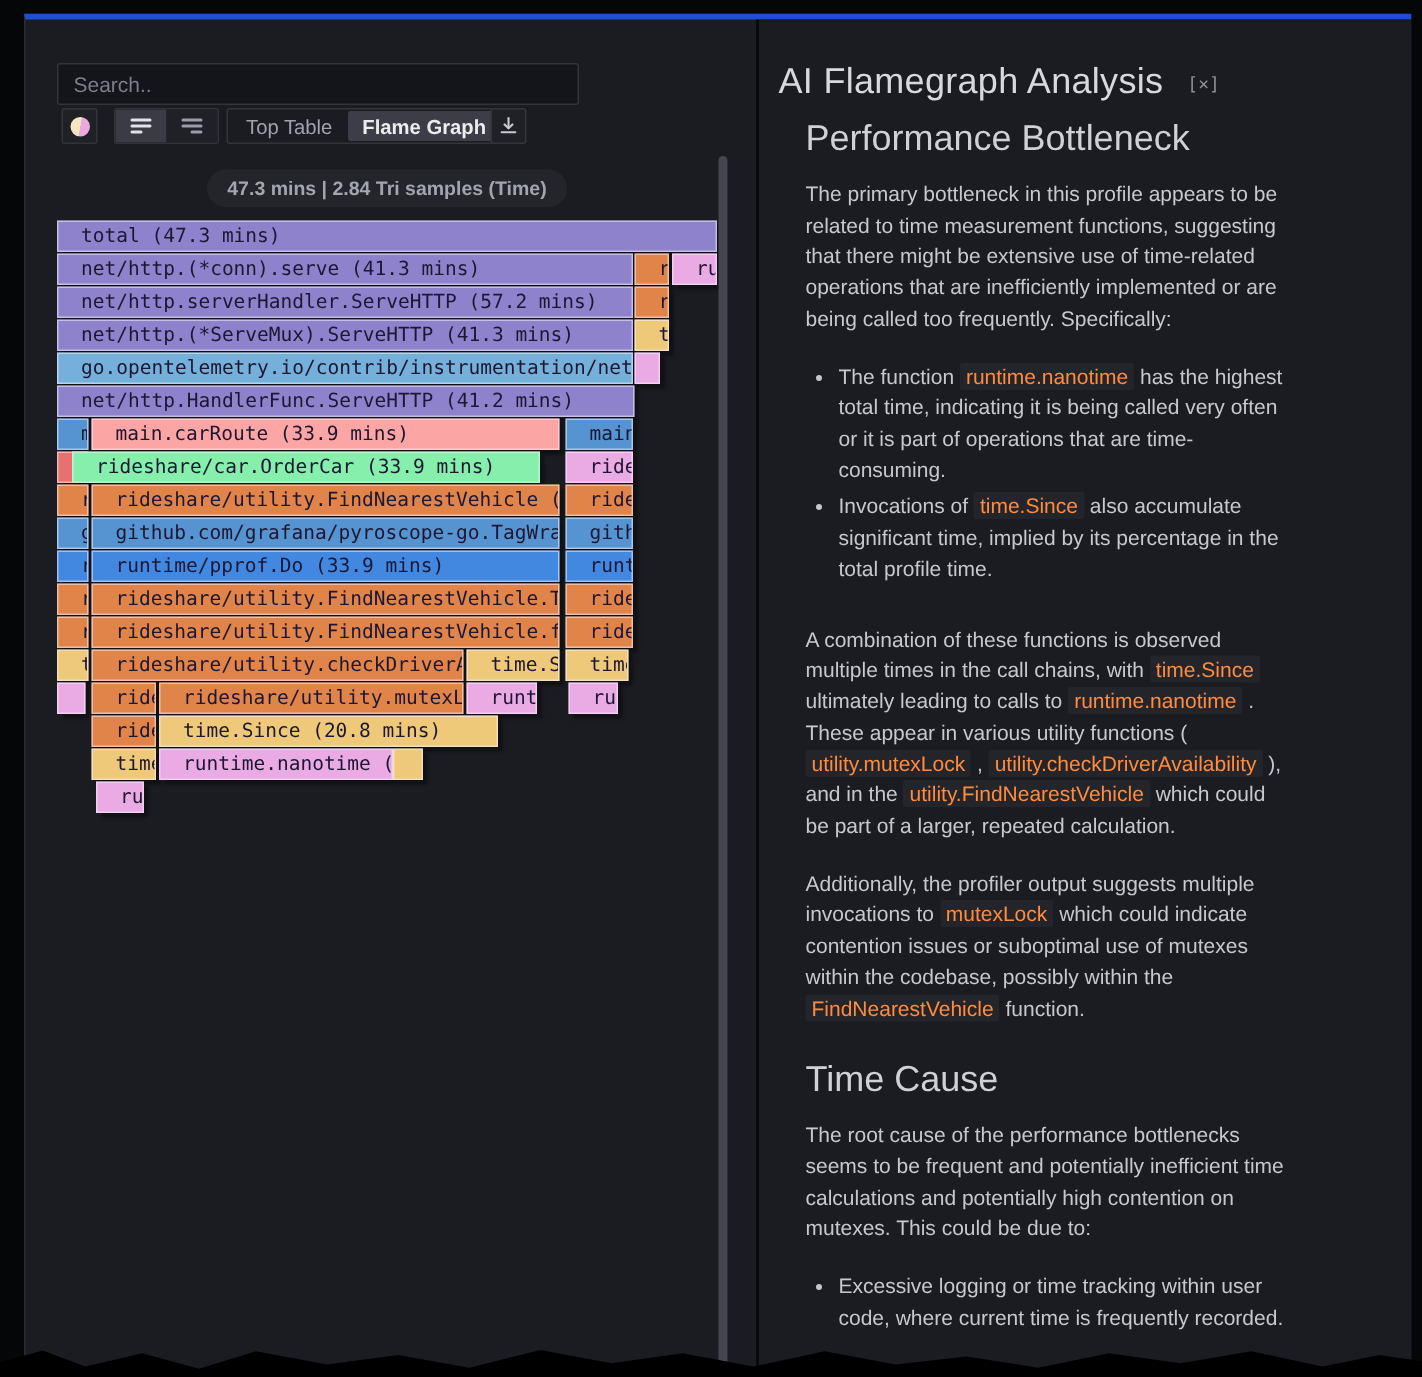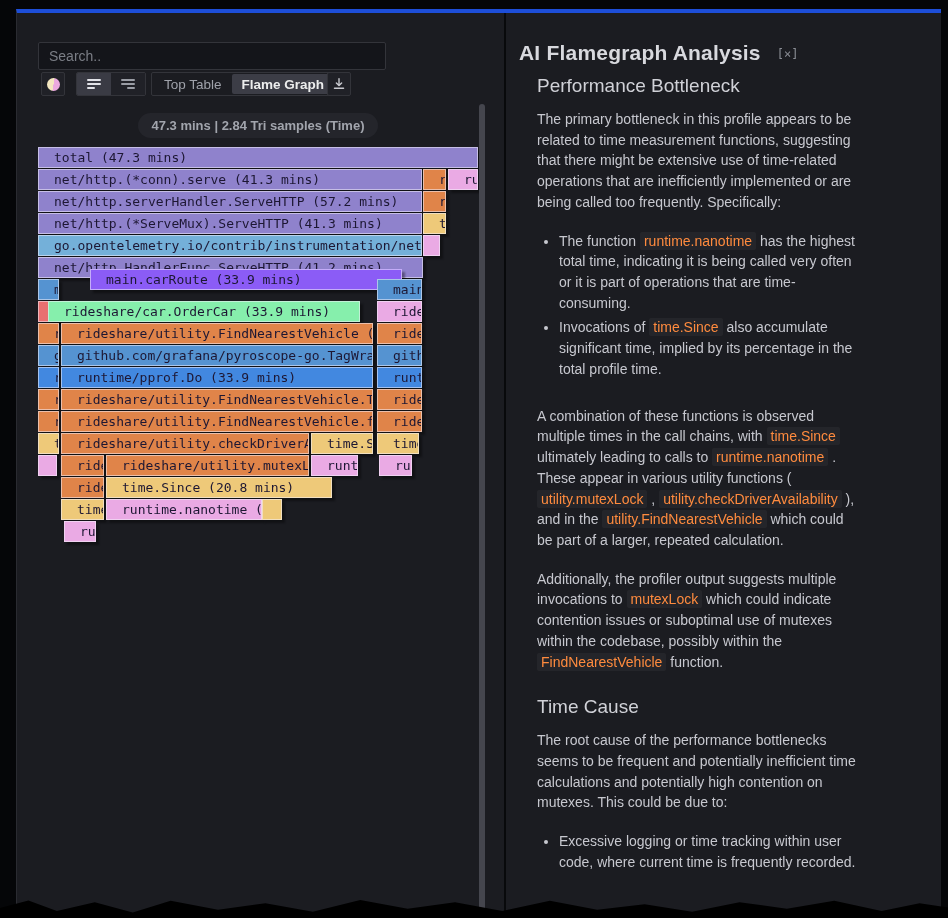--- a/index.html
+++ b/index.html
@@ -53,25 +53,25 @@
 
   .scrollbar { position:absolute; left:462px; top:91px; width:6px; height:812px;
                background:#45464e; border-radius:3px; cursor:pointer; }
 
   .divider { position:absolute; left:487px; top:0; width:2px; height:909px; background:#08090b; }
 
   
   .right { position:absolute; left:489px; top:0; width:436px; height:909px; background:#1b1c21;
            padding:28px 0 0 13px; overflow:hidden; }
   .panel-title-row { display:flex; align-items:center; }
-  .panel-title { font-size:21px; font-weight:700; color:#d8d9de; letter-spacing:.2px; }
+  .panel-title { font-size:24px; font-weight:400; color:#d8d9de; letter-spacing:.2px; }
   .panel-close { margin-left:16px; margin-top:2px; font-size:12px; color:#8b8e96; cursor:pointer;
                  font-family:"DejaVu Sans Mono", monospace; }
   .analysis { margin-left:18px; width:319px; margin-top:10px; }
-  .analysis h2 { font-size:19px; font-weight:500; color:#d0d1d7; margin:24px 0 12px; }
+  .analysis h2 { font-size:24px; font-weight:500; color:#d0d1d7; margin:24px 0 12px; }
   .analysis h2:first-child { margin-top:0; }
   .analysis p { font-size:14px; line-height:1.48; color:#c7c8cf; margin:0 0 18px; }
   .analysis ul { margin:0 0 26px; padding-left:22px; }
   .analysis li { font-size:14px; line-height:1.48; color:#c7c8cf; margin-bottom:4px; }
   .code { color:#ff8b3e; background:rgba(255,255,255,.045); border-radius:2px; padding:1px 4px; }
 
   
   .frame-top { position:absolute; left:0; top:0; width:948px; height:9px; background:#050608; }
   .frame-left { position:absolute; left:0; top:0; width:16px; height:918px; background:#050608; }
   .frame-right { position:absolute; left:941px; top:0; width:7px; height:918px; background:#050608; }
@@ -132,21 +132,21 @@
         <div class="fblock" style="left: 385px; top: 22px; width: 23px; background: rgb(224, 132, 73);">rid</div>
         <div class="fblock" style="left: 410px; top: 22px; width: 30px; background: rgb(234, 170, 228);">runt</div>
         <div class="fblock" style="left: 0px; top: 44px; width: 384px; background: rgb(143, 130, 204);">net/http.serverHandler.ServeHTTP (57.2 mins)</div>
         <div class="fblock" style="left: 385px; top: 44px; width: 23px; background: rgb(224, 132, 73);">rid</div>
         <div class="fblock" style="left: 0px; top: 66px; width: 384px; background: rgb(143, 130, 204);">net/http.(*ServeMux).ServeHTTP (41.3 mins)</div>
         <div class="fblock" style="left: 385px; top: 66px; width: 23px; background: rgb(238, 201, 121);">tim</div>
         <div class="fblock" style="left: 0px; top: 88px; width: 384px; background: rgb(116, 176, 217);">go.opentelemetry.io/contrib/instrumentation/net/http</div>
         <div class="fblock" style="left: 385px; top: 88px; width: 16px; background: rgb(234, 170, 228);"></div>
         <div class="fblock" style="left: 0px; top: 110px; width: 385px; background: rgb(143, 130, 204);">net/http.HandlerFunc.ServeHTTP (41.2 mins)</div>
         <div class="fblock" style="left: 0px; top: 132px; width: 21px; background: rgb(85, 147, 209);">mai</div>
-        <div class="fblock" style="left: 23px; top: 122px; width: 312px; background: #8b5cf6; margin-left: 29px;">main.carRoute (33.9 mins)</div>
+        <div class="fblock" style="left: 23px; top: 132px; width: 312px; background: #fca5a5;">main.carRoute (33.9 mins)</div>
         <div class="fblock" style="left: 339px; top: 132px; width: 45px; background: rgb(85, 147, 209);">main.s</div>
         <div class="fblock" style="left: 0px; top: 154px; width: 21px; background: rgb(233, 112, 112);">rid</div>
         <div class="fblock" style="left: 10px; top: 154px; width: 312px; background: #86efac;">rideshare/car.OrderCar (33.9 mins)</div>
         <div class="fblock" style="left: 339px; top: 154px; width: 45px; background: rgb(234, 170, 228);">ridesh</div>
         <div class="fblock" style="left: 0px; top: 176px; width: 21px; background: rgb(224, 132, 73);">rid</div>
         <div class="fblock" style="left: 23px; top: 176px; width: 312px; background: rgb(224, 132, 73);">rideshare/utility.FindNearestVehicle (33.9</div>
         <div class="fblock" style="left: 339px; top: 176px; width: 45px; background: rgb(224, 132, 73);">ridesh</div>
         <div class="fblock" style="left: 0px; top: 198px; width: 21px; background: rgb(85, 147, 209);">git</div>
         <div class="fblock" style="left: 23px; top: 198px; width: 312px; background: rgb(85, 147, 209);">github.com/grafana/pyroscope-go.TagWrapper</div>
         <div class="fblock" style="left: 339px; top: 198px; width: 45px; background: rgb(85, 147, 209);">github</div>

